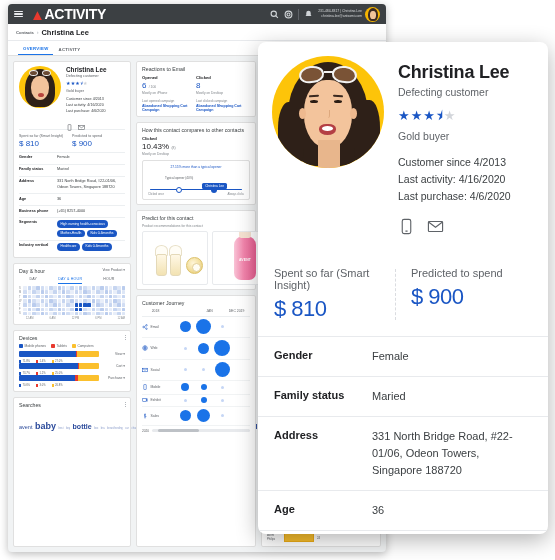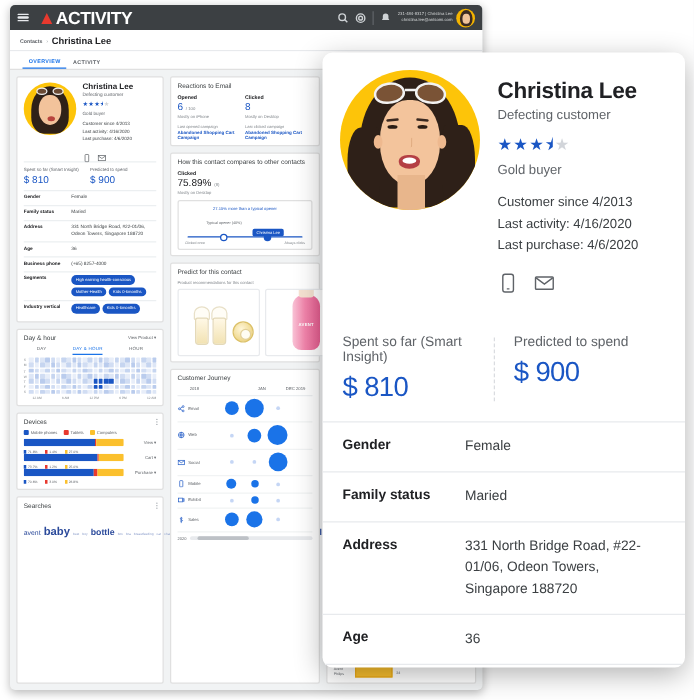--- a/index.html
+++ b/index.html
@@ -687,21 +687,21 @@
             <div class="r-sub">Mostly on Desktop</div>
             <div class="r-cap">Last clicked campaign</div>
             <div class="r-link">Abandoned Shopping Cart Campaign</div>
           </div>
         </div>
       </div>
 
       <div class="card">
         <div class="card-title">How this contact compares to other contacts</div>
         <div class="r-h">Clicked</div>
-        <div class="cmp-big"><span>75.89%</span> <small>(8)</small></div>
+        <div class="cmp-big"><span>10.43%</span> <small>(8)</small></div>
         <div class="r-sub">Mostly on Desktop</div>
         <div class="cmp-box">
           <div class="cmp-note">27.15% more than a typical opener</div>
           <div class="cmp-typ">Typical opener (40%)</div>
           <div class="cmp-pill">Christina Lee</div>
           <div class="cmp-line">
             <span class="knob" style="left:28%;background:#fff;border:1.4px solid #1a56c4;"></span>
             <span class="knob" style="left:66%;background:#1a56c4;"></span>
           </div>
           <div class="cmp-ends">

